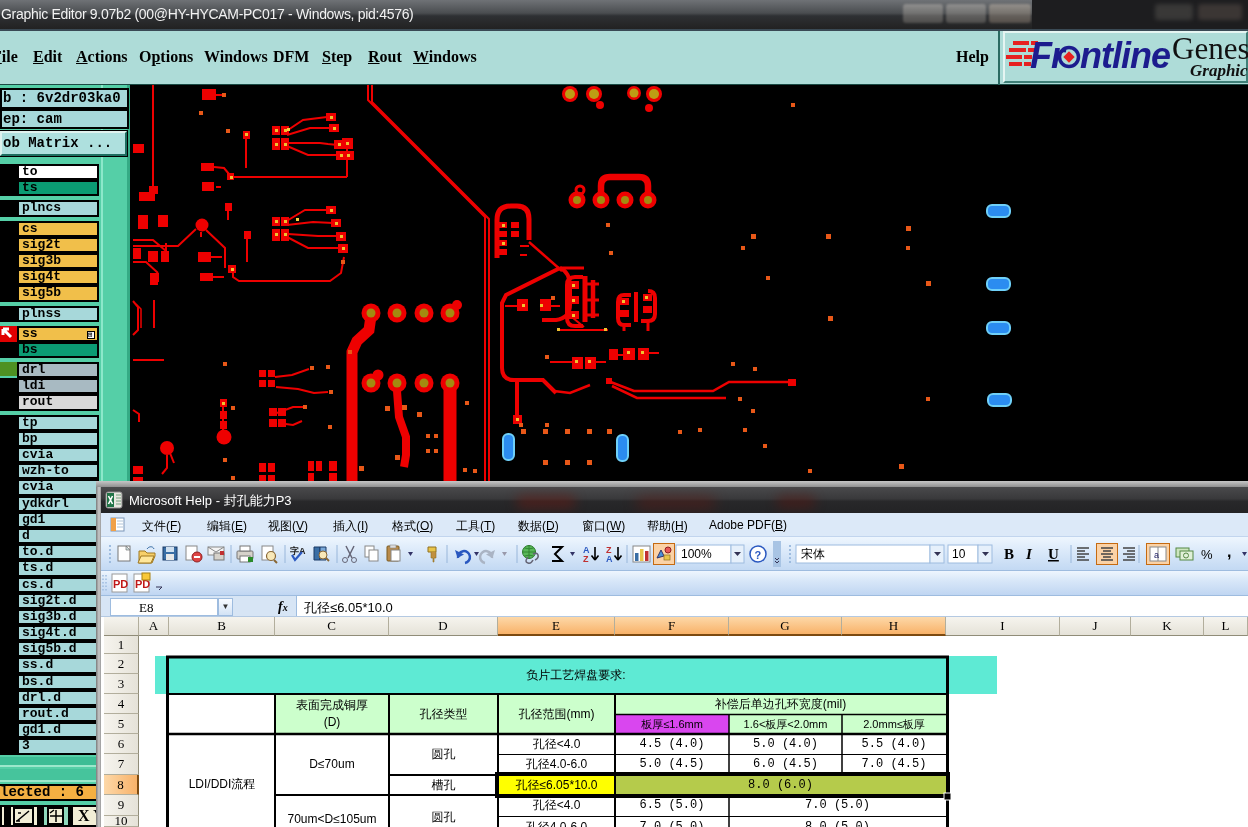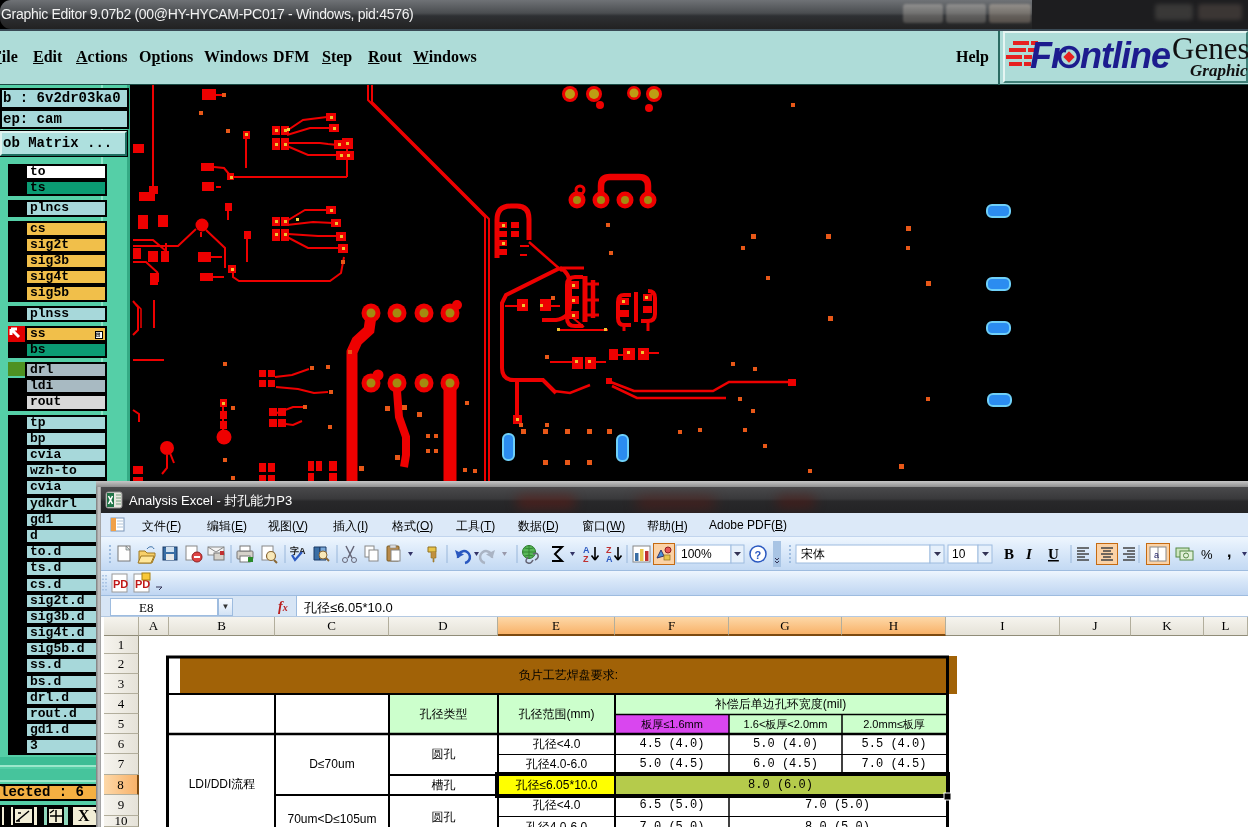--- a/index.html
+++ b/index.html
@@ -1,27 +1,27 @@
 <!DOCTYPE html>
 <html><head><meta charset="utf-8"><style>
 html,body{margin:0;padding:0;width:1248px;height:827px;overflow:hidden;background:#000;}
 *{box-sizing:border-box;}
 .abs{position:absolute;}
 body{font-family:"Liberation Sans",sans-serif;position:relative;}
 .serif{font-family:"Liberation Serif",serif;}
 
-#gtitle{left:0;top:0;width:1248px;height:29px;background:linear-gradient(#6f7276 0%,#4a4d50 45%,#2e3033 55%,#222 100%);color:#f2f2f2;font-size:14px;line-height:28px;letter-spacing:-0.3px;border-radius:11px;}
+#gtitle{left:0;top:0;width:1248px;height:29px;background:linear-gradient(#6f7276 0%,#4a4d50 45%,#2e3033 55%,#222 100%);color:#f2f2f2;font-size:14px;line-height:28px;letter-spacing:-0.3px;}
 #gmenu{left:0;top:29px;width:1248px;height:56px;background:#aedcd8;border-top:2px solid #3a4a55;border-bottom:1px solid #1a4a44;}
 .gmi{position:absolute;top:17px;font-family:"Liberation Serif",serif;font-weight:bold;font-size:16px;color:#000;}
 #glogo{left:1003px;top:31px;width:245px;height:52px;background:#aedcd8;border:2px solid;border-color:#e5f5f2 #3f7f77 #3f7f77 #e5f5f2;}
 
 #lpanel{left:0;top:85px;width:130px;height:742px;background:#55cfa7;}
 .pbox{position:absolute;left:0;background:#a7d8da;border:2px solid #000;color:#000;font-family:"Liberation Mono",monospace;font-weight:bold;font-size:14px;line-height:16px;padding-left:1px;white-space:nowrap;overflow:hidden;}
 #laylist{position:absolute;left:0;top:79px;width:101px;}
-.lay{position:relative;height:16.2px;margin-left:8px;}
+.lay{position:relative;height:16.2px;}
 .lay .sw{position:absolute;left:0;top:0;width:17px;height:16.2px;background:#000;}
 .lay .lb{position:absolute;left:17px;top:0;width:82px;height:16.2px;background:#a7d8da;border:2px solid #000;font-family:"Liberation Mono",monospace;font-weight:bold;font-size:13px;line-height:11px;color:#000;padding-left:3px;}
 .gap{height:4px;}
 
 .ch{position:absolute;top:0;height:19px;background:linear-gradient(#f6f4ee,#e5e2d8);border-right:1px solid #b2ae9c;border-bottom:1px solid #908c78;font-family:"Liberation Serif",serif;font-size:13px;text-align:center;line-height:18px;color:#000;}
 .ch.sel{background:linear-gradient(#fdd8a8,#f8b269);border-bottom:2px solid #7c4a10;}
 .rh{position:absolute;left:8px;width:35px;background:linear-gradient(90deg,#f6f4ee,#e5e2d8);border-right:1px solid #908c78;border-bottom:1px solid #b2ae9c;font-family:"Liberation Serif",serif;font-size:13px;text-align:center;color:#000;display:flex;align-items:center;justify-content:center;}
 .rh.sel{background:linear-gradient(90deg,#fdd8a8,#f8b269);border-right:2px solid #7c4a10;}
 .tc{position:absolute;font-size:12px;text-align:center;color:#000;overflow:hidden;white-space:nowrap;}
 .tc.num{font-family:"Liberation Mono",monospace;font-size:12px;}
@@ -560,21 +560,21 @@
   <div class="abs" style="left:0;top:6px;width:1152px;height:26px;background:linear-gradient(#4a4a4c 0%,#39393b 45%,#28282a 55%,#232325 100%);overflow:hidden">
     <div class="abs" style="left:420px;top:8px;width:60px;height:14px;background:#6a1a12;border-radius:8px;filter:blur(6px);opacity:.5"></div>
     <div class="abs" style="left:540px;top:10px;width:80px;height:12px;background:#641810;border-radius:8px;filter:blur(7px);opacity:.5"></div>
     <div class="abs" style="left:680px;top:8px;width:40px;height:14px;background:#5c150e;border-radius:8px;filter:blur(6px);opacity:.45"></div>
     <svg width="18" height="18" style="position:absolute;left:9px;top:4px">
         <rect x="1" y="1" width="16" height="16" rx="2" fill="#e8e6e0" stroke="#888"></rect>
         <rect x="2" y="2" width="7" height="14" fill="#217346"></rect>
         <path d="M3.5 5 L7.5 13 M7.5 5 L3.5 13" stroke="#fff" stroke-width="1.6"></path>
         <path d="M11 4 h5 M11 7 h5 M11 10 h5 M11 13 h5" stroke="#9ab89f" stroke-width="1.5"></path>
       </svg>
-    <span style="position:absolute;left:33px;top:5px;color:#fff;font-size:13px">Analysis Excel - 封孔能力P3</span>
+    <span style="position:absolute;left:33px;top:5px;color:#fff;font-size:13px">Microsoft Help - 封孔能力P3</span>
   </div>
   <div class="abs" id="xmenu" style="left:0;top:32px;width:1152px;height:24px;background:#dce9f8;border-bottom:1px solid #c2d5ee;color:#000;font-size:12px">
     <svg width="20" height="20" style="position:absolute;left:13px;top:2px">
         <rect x="2" y="3" width="13" height="13" fill="#fff" stroke="#7a96b8"></rect>
         <rect x="2" y="3" width="5" height="13" fill="#f0a048"></rect>
         <path d="M8 6 h6 M8 9 h6 M8 12 h6" stroke="#b0c4d8"></path>
       </svg>
     <span class="abs" style="left:46px;top:5px">文件(<u>F</u>)</span>
     <span class="abs" style="left:111px;top:5px">编辑(<u>E</u>)</span>
     <span class="abs" style="left:172px;top:5px">视图(<u>V</u>)</span>
@@ -741,21 +741,21 @@
         <text x="17" y="17" font-size="11" font-weight="bold" fill="#c01818">PD</text>
     <rect x="38" y="3" width="15" height="18" fill="#fff" stroke="#999"></rect>
         <text x="39" y="17" font-size="11" font-weight="bold" fill="#c01818">PD</text>
         <rect x="46" y="2" width="8" height="7" fill="#f8c838" stroke="#a88010"></rect>
     <path d="M60 16 h6 m-3 3 l3 -3" stroke="#335" fill="none"></path>
   </svg>
   </div>
   <div class="abs" id="xfx" style="left:0;top:115px;width:1152px;height:22px;background:#d7e5f5;border-bottom:2px solid #b4c9e2">
     <div class="abs" style="left:14px;top:2px;width:108px;height:18px;background:#fff;border:1px solid #9ebcdf;font-size:13px;font-family:'Liberation Serif',serif;padding:1px 0 0 28px">E8</div>
     <div class="abs" style="left:122px;top:2px;width:15px;height:18px;background:linear-gradient(#f8fbff,#d3e3f5);border:1px solid #9ebcdf;font-size:8px;text-align:center;line-height:16px;color:#333">▼</div>
-    <span class="abs serif" style="left:182px;top:3px;font-style:italic;font-weight:bold;font-size:14px;color:#b91c1c">f<span style="font-size:10px">x</span></span>
+    <span class="abs serif" style="left:182px;top:3px;font-style:italic;font-weight:bold;font-size:14px;color:#000000">f<span style="font-size:10px">x</span></span>
     <div class="abs" style="left:200px;top:0px;width:952px;height:20px;background:#fff;border-left:1px solid #9ebcdf">
         <span style="position:absolute;left:7px;top:3px;font-size:13px;color:#000">孔径≤6.05*10.0</span>
       </div>
   </div>
   <div class="abs" id="xgrid" style="left:0;top:136px;width:1152px;height:210px;background:#fff;overflow:hidden">
 
     <div class="ch" style="left:8px;width:35px"></div>
     <div class="ch" style="left:43px;width:30px">A</div>
     <div class="ch" style="left:73px;width:106px">B</div>
     <div class="ch" style="left:179px;width:114px">C</div>
@@ -773,21 +773,22 @@
     <div class="rh" style="top:37px;height:20px">2</div>
     <div class="rh" style="top:57px;height:20px">3</div>
     <div class="rh" style="top:77px;height:20px">4</div>
     <div class="rh" style="top:97px;height:20px">5</div>
     <div class="rh" style="top:117px;height:20px">6</div>
     <div class="rh" style="top:137px;height:21px">7</div>
     <div class="rh sel" style="top:158px;height:20px">8</div>
     <div class="rh" style="top:178px;height:21px">9</div>
     <div class="rh" style="top:199px;height:11px">10</div>
 
-    <div class="tc" style="left:84px;top:39px;width:777px;height:38px;background:#a16207;line-height:38px">负片工艺焊盘要求:</div>
+    <div class="tc" style="left:59px;top:39px;width:842px;height:38px;background:#5eead4;line-height:38px">负片工艺焊盘要求:</div>
+    <div class="tc" style="left:179px;top:77px;width:114px;height:40px;background:#ccffcc;line-height:17px;padding-top:3px">表面完成铜厚<br>(D)</div>
     <div class="tc" style="left:293px;top:77px;width:109px;height:40px;background:#ccffcc;line-height:40px">孔径类型</div>
     <div class="tc" style="left:402px;top:77px;width:117px;height:40px;background:#ccffcc;line-height:40px">孔径范围(mm)</div>
     <div class="tc" style="left:519px;top:77px;width:331px;height:20px;background:#ccffcc;line-height:20px">补偿后单边孔环宽度(mil)</div>
     <div class="tc" style="left:519px;top:97px;width:114px;height:20px;background:#d946ef;line-height:20px;font-size:11px">板厚≤1.6mm</div>
     <div class="tc" style="left:633px;top:97px;width:113px;height:20px;background:#ccffcc;line-height:20px;font-size:11px">1.6&lt;板厚&lt;2.0mm</div>
     <div class="tc" style="left:746px;top:97px;width:104px;height:20px;background:#ccffcc;line-height:20px;font-size:11px">2.0mm≤板厚</div>
     <div class="tc" style="left:73px;top:117px;width:106px;height:93px;line-height:100px">LDI/DDI流程</div>
     <div class="tc" style="left:179px;top:117px;width:114px;height:61px;line-height:61px">D≤70um</div>
     <div class="tc" style="left:179px;top:178px;width:114px;height:32px;line-height:48px">70um&lt;D≤105um</div>
     <div class="tc" style="left:293px;top:117px;width:109px;height:41px;line-height:41px">圆孔</div>

